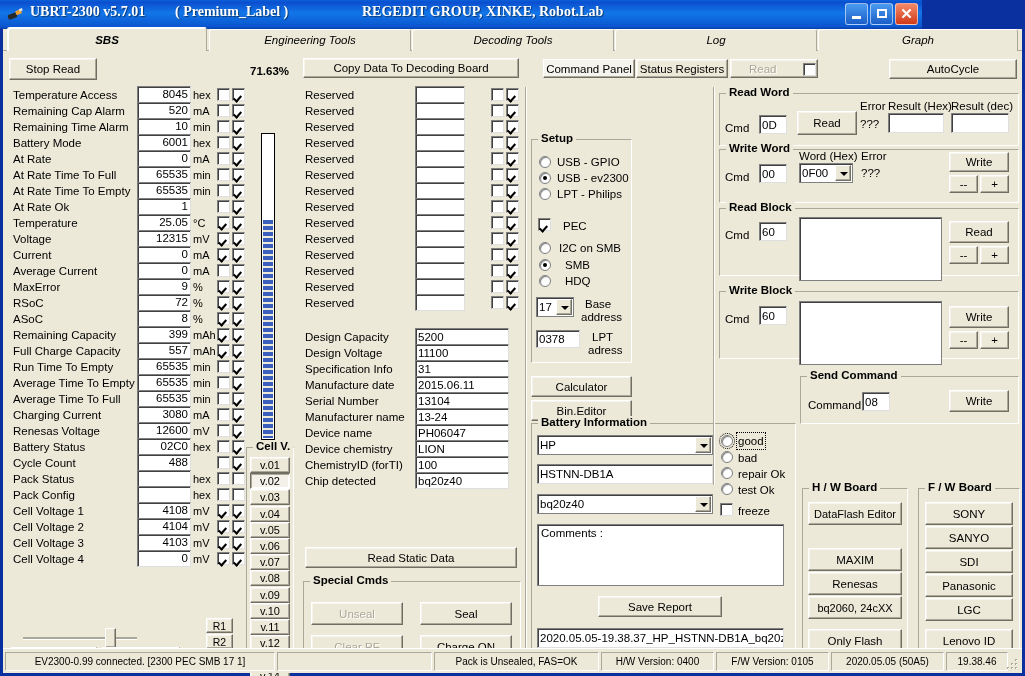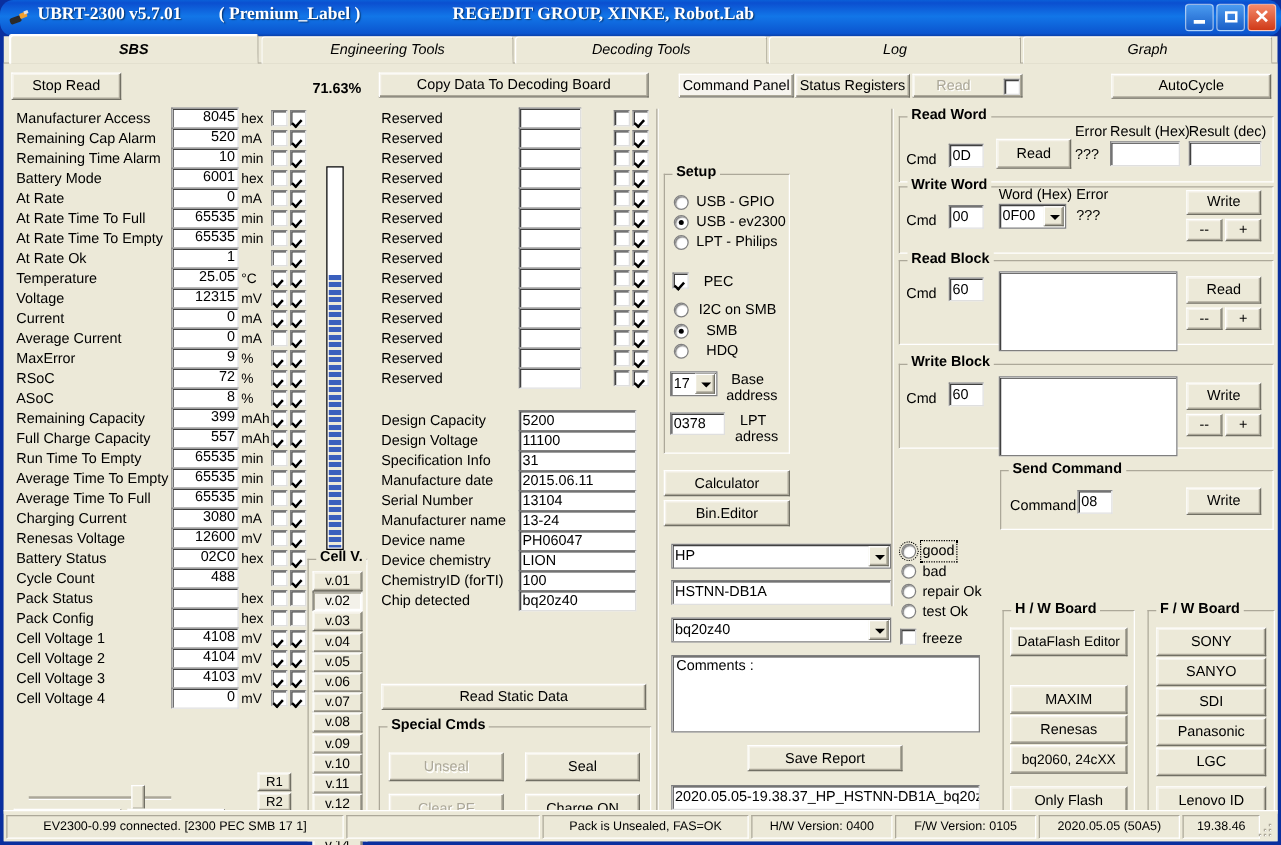--- a/index.html
+++ b/index.html
@@ -1,22 +1,22 @@
 <!DOCTYPE html>
 <html><head>
 <meta charset="utf-8">
 <style>
   html,body{margin:0;padding:0;background:#2b2b2b;}
   body{font-family:"Liberation Sans",sans-serif;}
   .app{position:relative;width:1025px;height:676px;background:#0a2f9e;overflow:hidden;}
 
   
-  .titlebar{position:absolute;left:0;top:0;width:1025px;height:29px;
+  .titlebar{position:absolute;left:0;top:0;width:922px;height:29px;
     background:linear-gradient(180deg,#0a5fd8 0%,#0b4fd0 8%,#1276e8 45%,#0b55cf 92%,#093fa8 100%);
-    overflow:hidden;border-radius:11px;}
+    overflow:hidden;}
   .tb-icon{position:absolute;left:7px;top:6px;width:17px;height:17px;}
   .tb-text{position:absolute;top:4px;color:#fff;font-weight:bold;font-size:14px;
     text-shadow:1px 1px 1px rgba(0,0,0,.5);white-space:nowrap;font-family:"Liberation Serif",serif;}
   #tb-t1{left:30px;}
   #tb-t2{left:175px;}
   #tb-t3{left:362px;}
   .tb-btns{position:absolute;right:4px;top:3px;display:flex;gap:2px;}
   .tbb{width:23px;height:22px;border-radius:3px;position:relative;
     border:1px solid rgba(255,255,255,.55);box-sizing:border-box;}
   .tbb.min,.tbb.max{background:linear-gradient(180deg,#4a9bf0,#1b5fc8);}
@@ -141,21 +141,21 @@
     </div>
 
     <div class="panel">
 
       <div class="btn" style="left:6px;top:7px;width:88px;height:22px;">Stop Read</div>
       <div class="lbl b" style="left:247px;top:13px;">71.63%</div>
       <div class="btn" style="left:300px;top:7px;width:216px;height:20px;">Copy Data To Decoding Board</div>
 
       <div id="sbs-list">
           <div>
-            <div class="lbl" style="left: 10px; top: 37px;">Manufacturer Access</div>
+            <div class="lbl" style="left: 10px; top: 37px;">Temperature Access</div>
             <div class="fld r" style="left: 134px; top: 35px; width: 54px; height: 17px; line-height: 15px;">8045</div>
             <div class="lbl" style="left: 190px; top: 37px; font-size: 11px;">hex</div>
             <div class="cb" style="left: 214px; top: 37px;"></div>
             <div class="cb on" style="left: 229px; top: 37px;"></div>
           </div>
           <div>
             <div class="lbl" style="left: 10px; top: 53px;">Remaining Cap Alarm</div>
             <div class="fld r" style="left: 134px; top: 51px; width: 54px; height: 17px; line-height: 15px;">520</div>
             <div class="lbl" style="left: 190px; top: 53px; font-size: 11px;">mA</div>
             <div class="cb" style="left: 214px; top: 53px;"></div>
@@ -508,20 +508,23 @@
       <div class="lbl" style="left:582px;top:246px;">Base</div>
       <div class="lbl" style="left:578px;top:259px;">address</div>
 
       <div class="fld" style="left:533px;top:279px;width:44px;height:18px;line-height:17px;">0378</div>
       <div class="lbl" style="left:589px;top:279px;">LPT</div>
       <div class="lbl" style="left:585px;top:292px;">adress</div>
 
       <div class="btn" style="left:528px;top:325px;width:101px;height:21px;">Calculator</div>
       <div class="btn" style="left:528px;top:349px;width:101px;height:21px;">Bin.Editor</div>
 
+      <div class="grp" style="left:528px;top:372px;width:265px;height:245px;">
+        <div class="cap">Battery Information</div>
+      </div>
       <div class="combo" style="left:534px;top:384px;width:176px;height:20px;">
         <span>HP</span>
         <span class="arw"></span>
       </div>
       <div class="fld" style="left:534px;top:413px;width:176px;height:20px;line-height:19px;">HSTNN-DB1A</div>
       <div class="combo" style="left:534px;top:443px;width:176px;height:20px;">
         <span>bq20z40</span>
         <span class="arw"></span>
       </div>
       <div class="txtarea" style="left:534px;top:473px;width:247px;height:62px;">Comments :</div>

